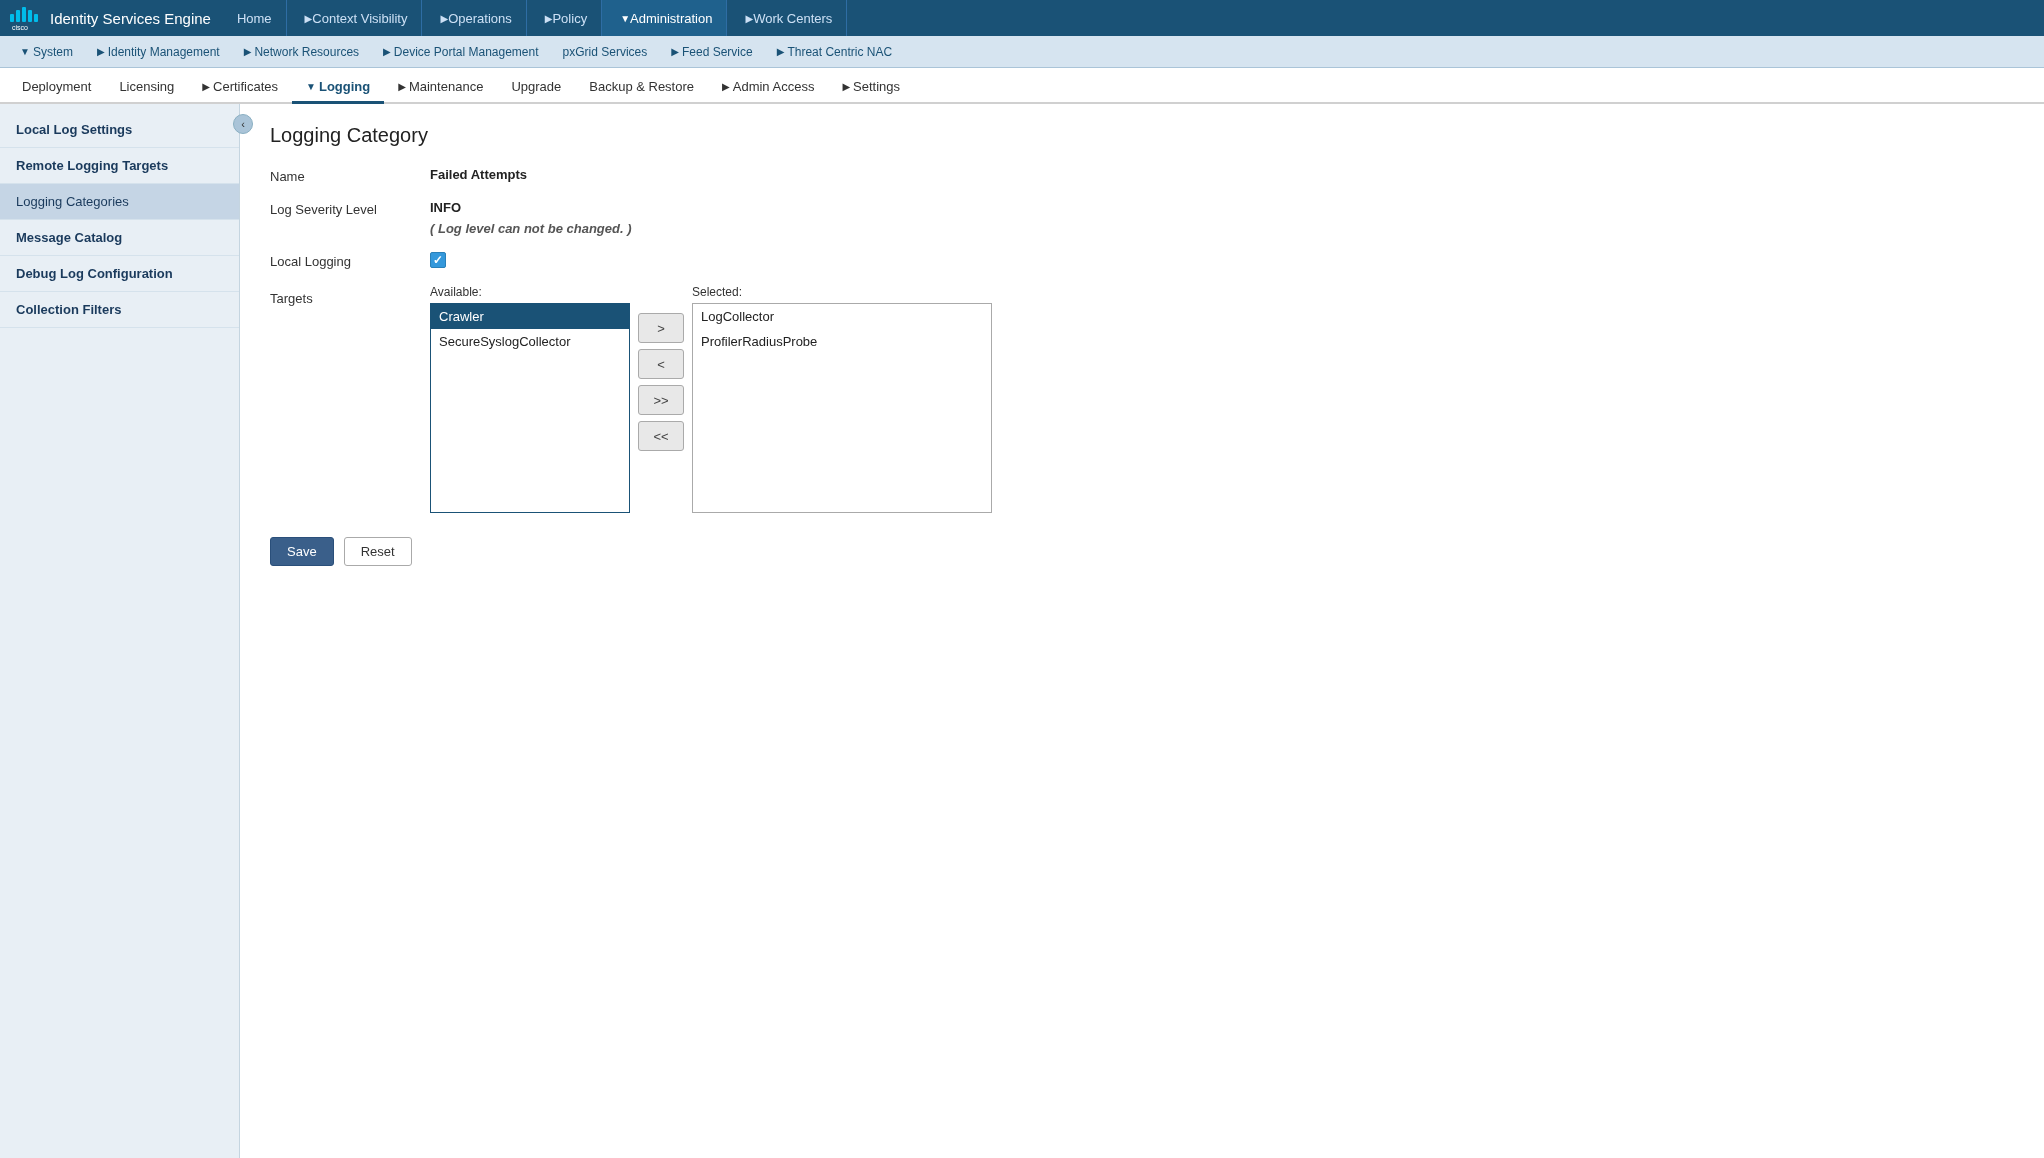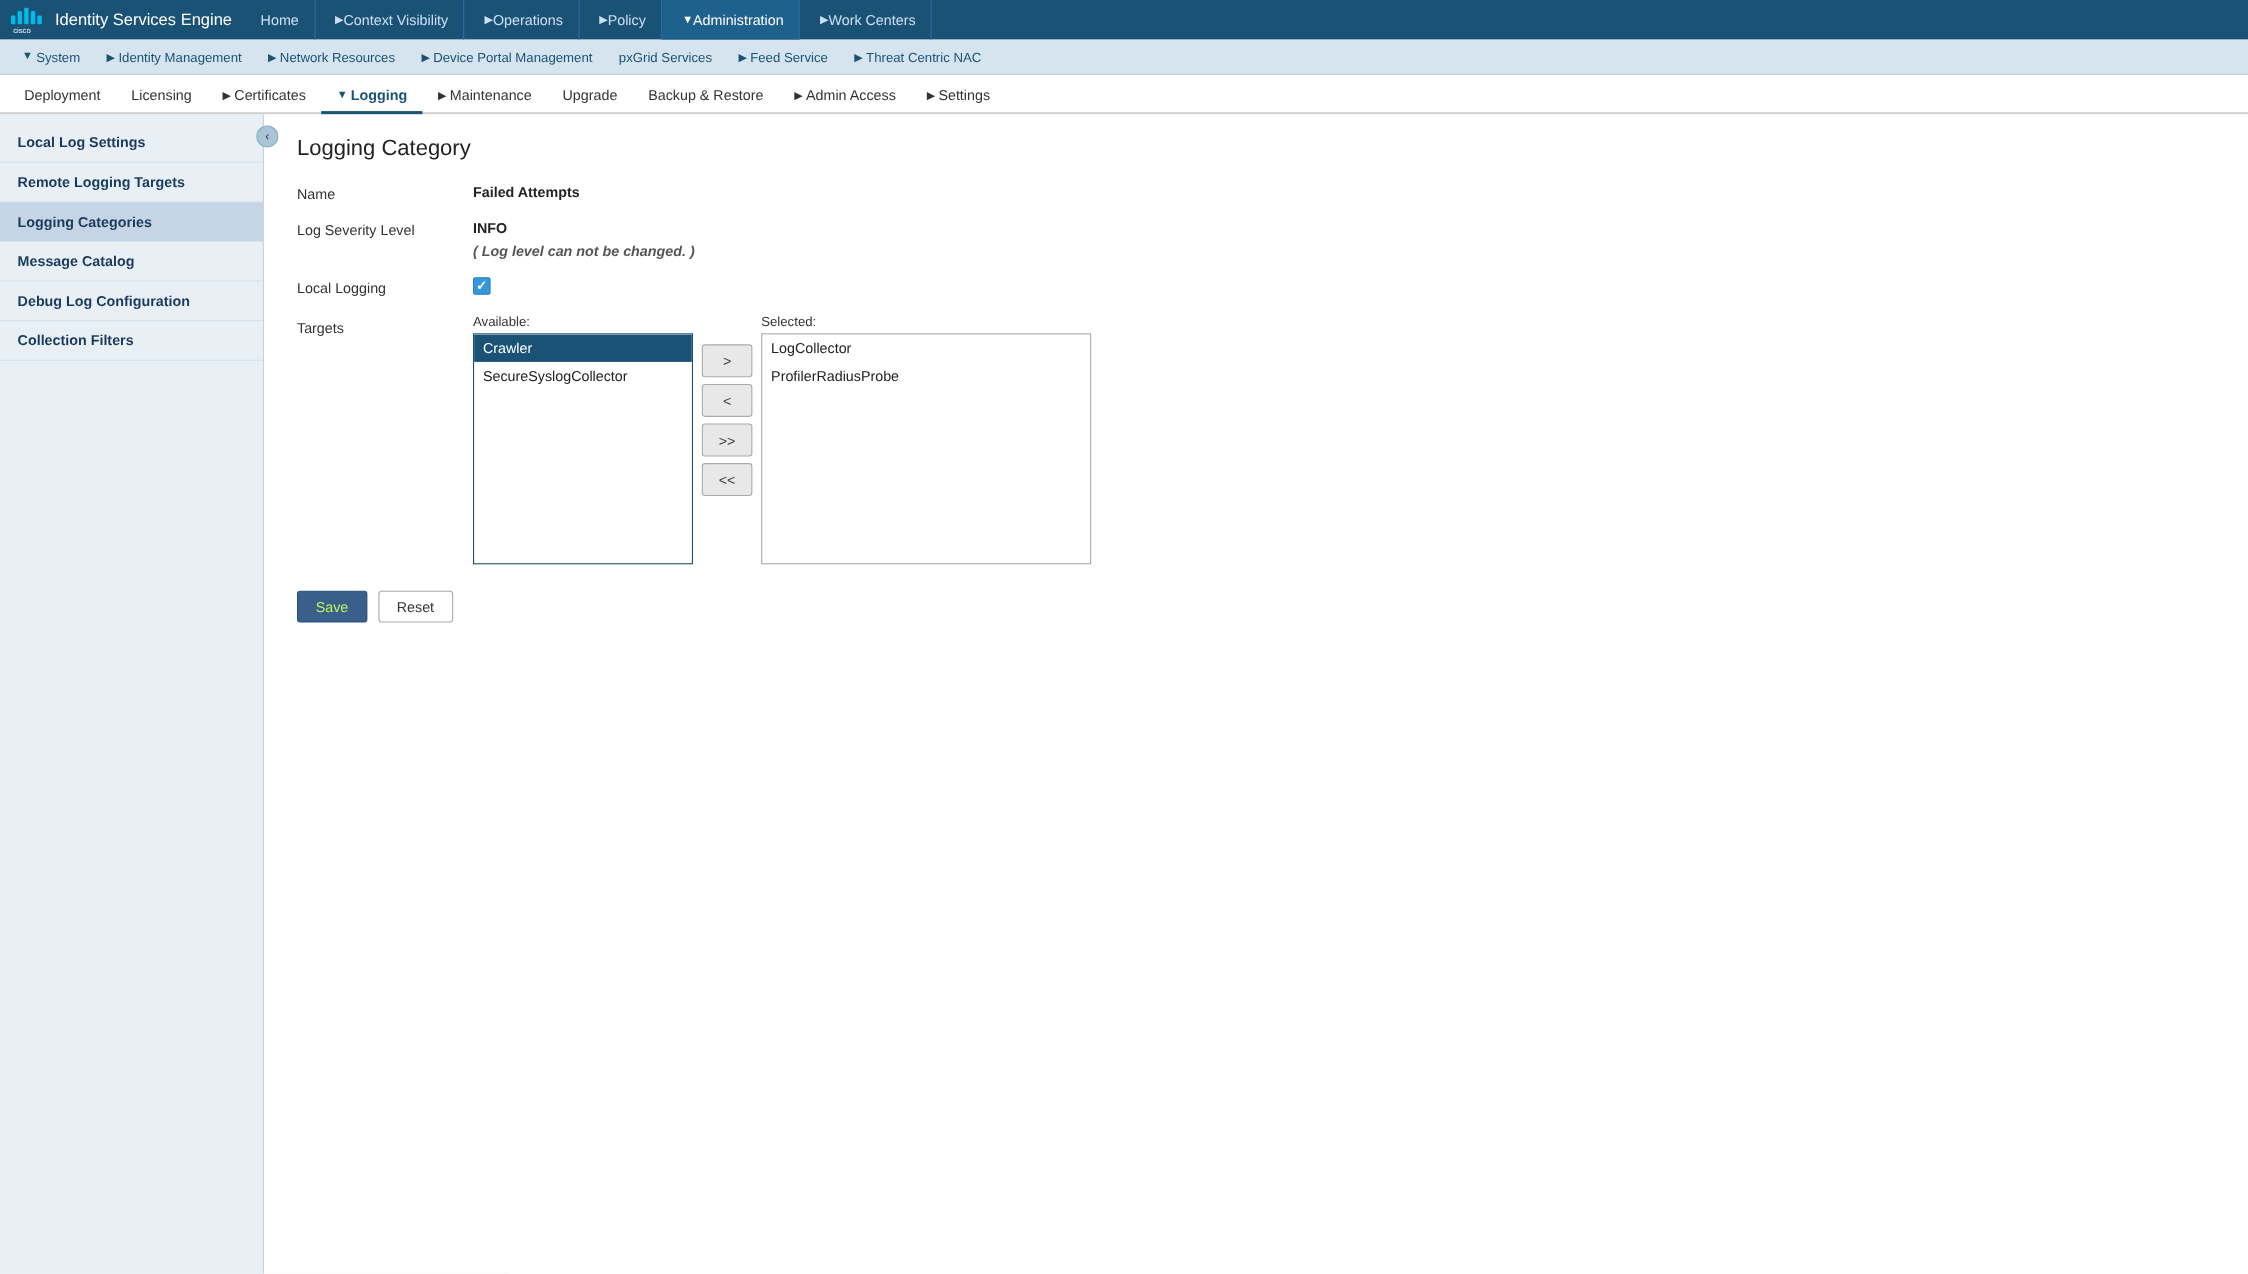--- a/index.html
+++ b/index.html
@@ -130,21 +130,21 @@
       border: 1px solid #8aafc2;
     }
     .sidebar-item {
       padding: 10px 16px;
       cursor: pointer;
       color: #1a3a5c;
       font-size: 13px;
       border-bottom: 1px solid #d5e2ec;
       font-weight: bold;
     }
-    .sidebar-item.active { background: #c5d5e5; font-weight: bold; }
+    .sidebar-item.active { background: #c5d5e5; font-weight: normal; }
 
     
     .content-area {
       flex: 1;
       background: white;
       padding: 20px 30px;
       overflow-y: auto;
     }
 
     
@@ -273,21 +273,21 @@
 
     
     .action-buttons {
       display: flex;
       gap: 10px;
       margin-top: 24px;
       padding-left: 0;
     }
     .btn-save {
       background: #3a5f8a;
-      color: #bef264;
+      color: #ffffff;
       border: 1px solid #2a4f7a;
       padding: 6px 16px;
       font-size: 13px;
       cursor: pointer;
       border-radius: 3px;
     }
     .btn-reset {
       background: white;
       color: #333;
       border: 1px solid #aaa;

